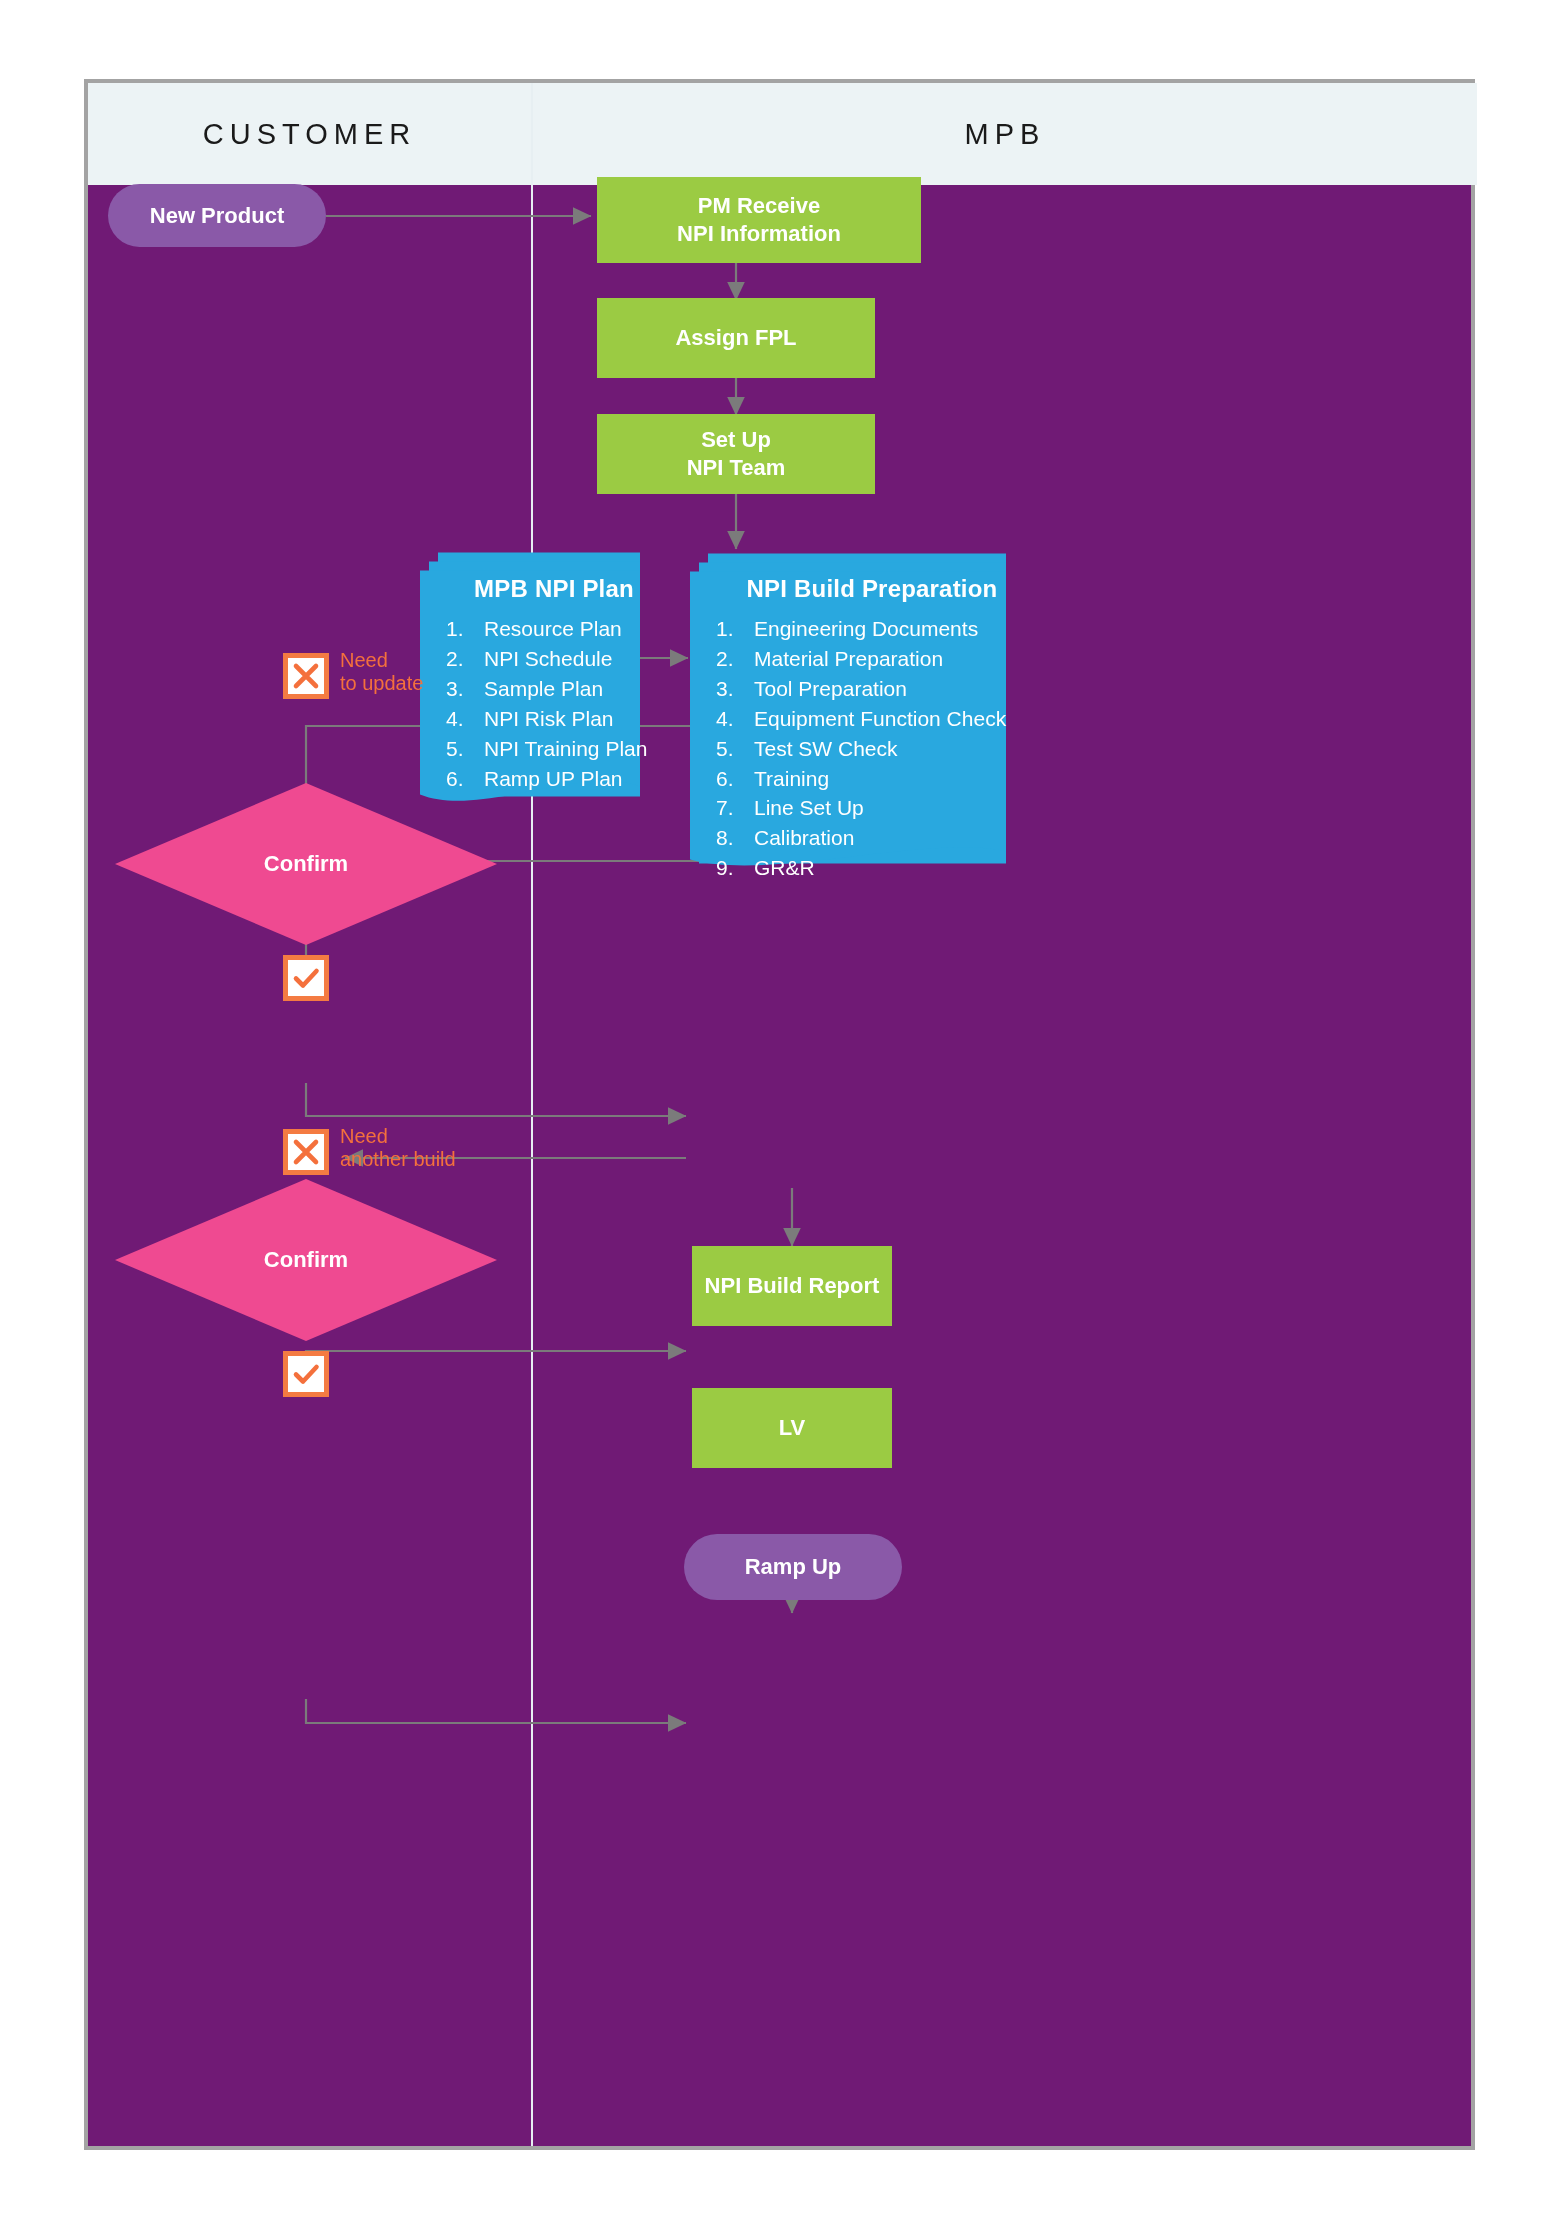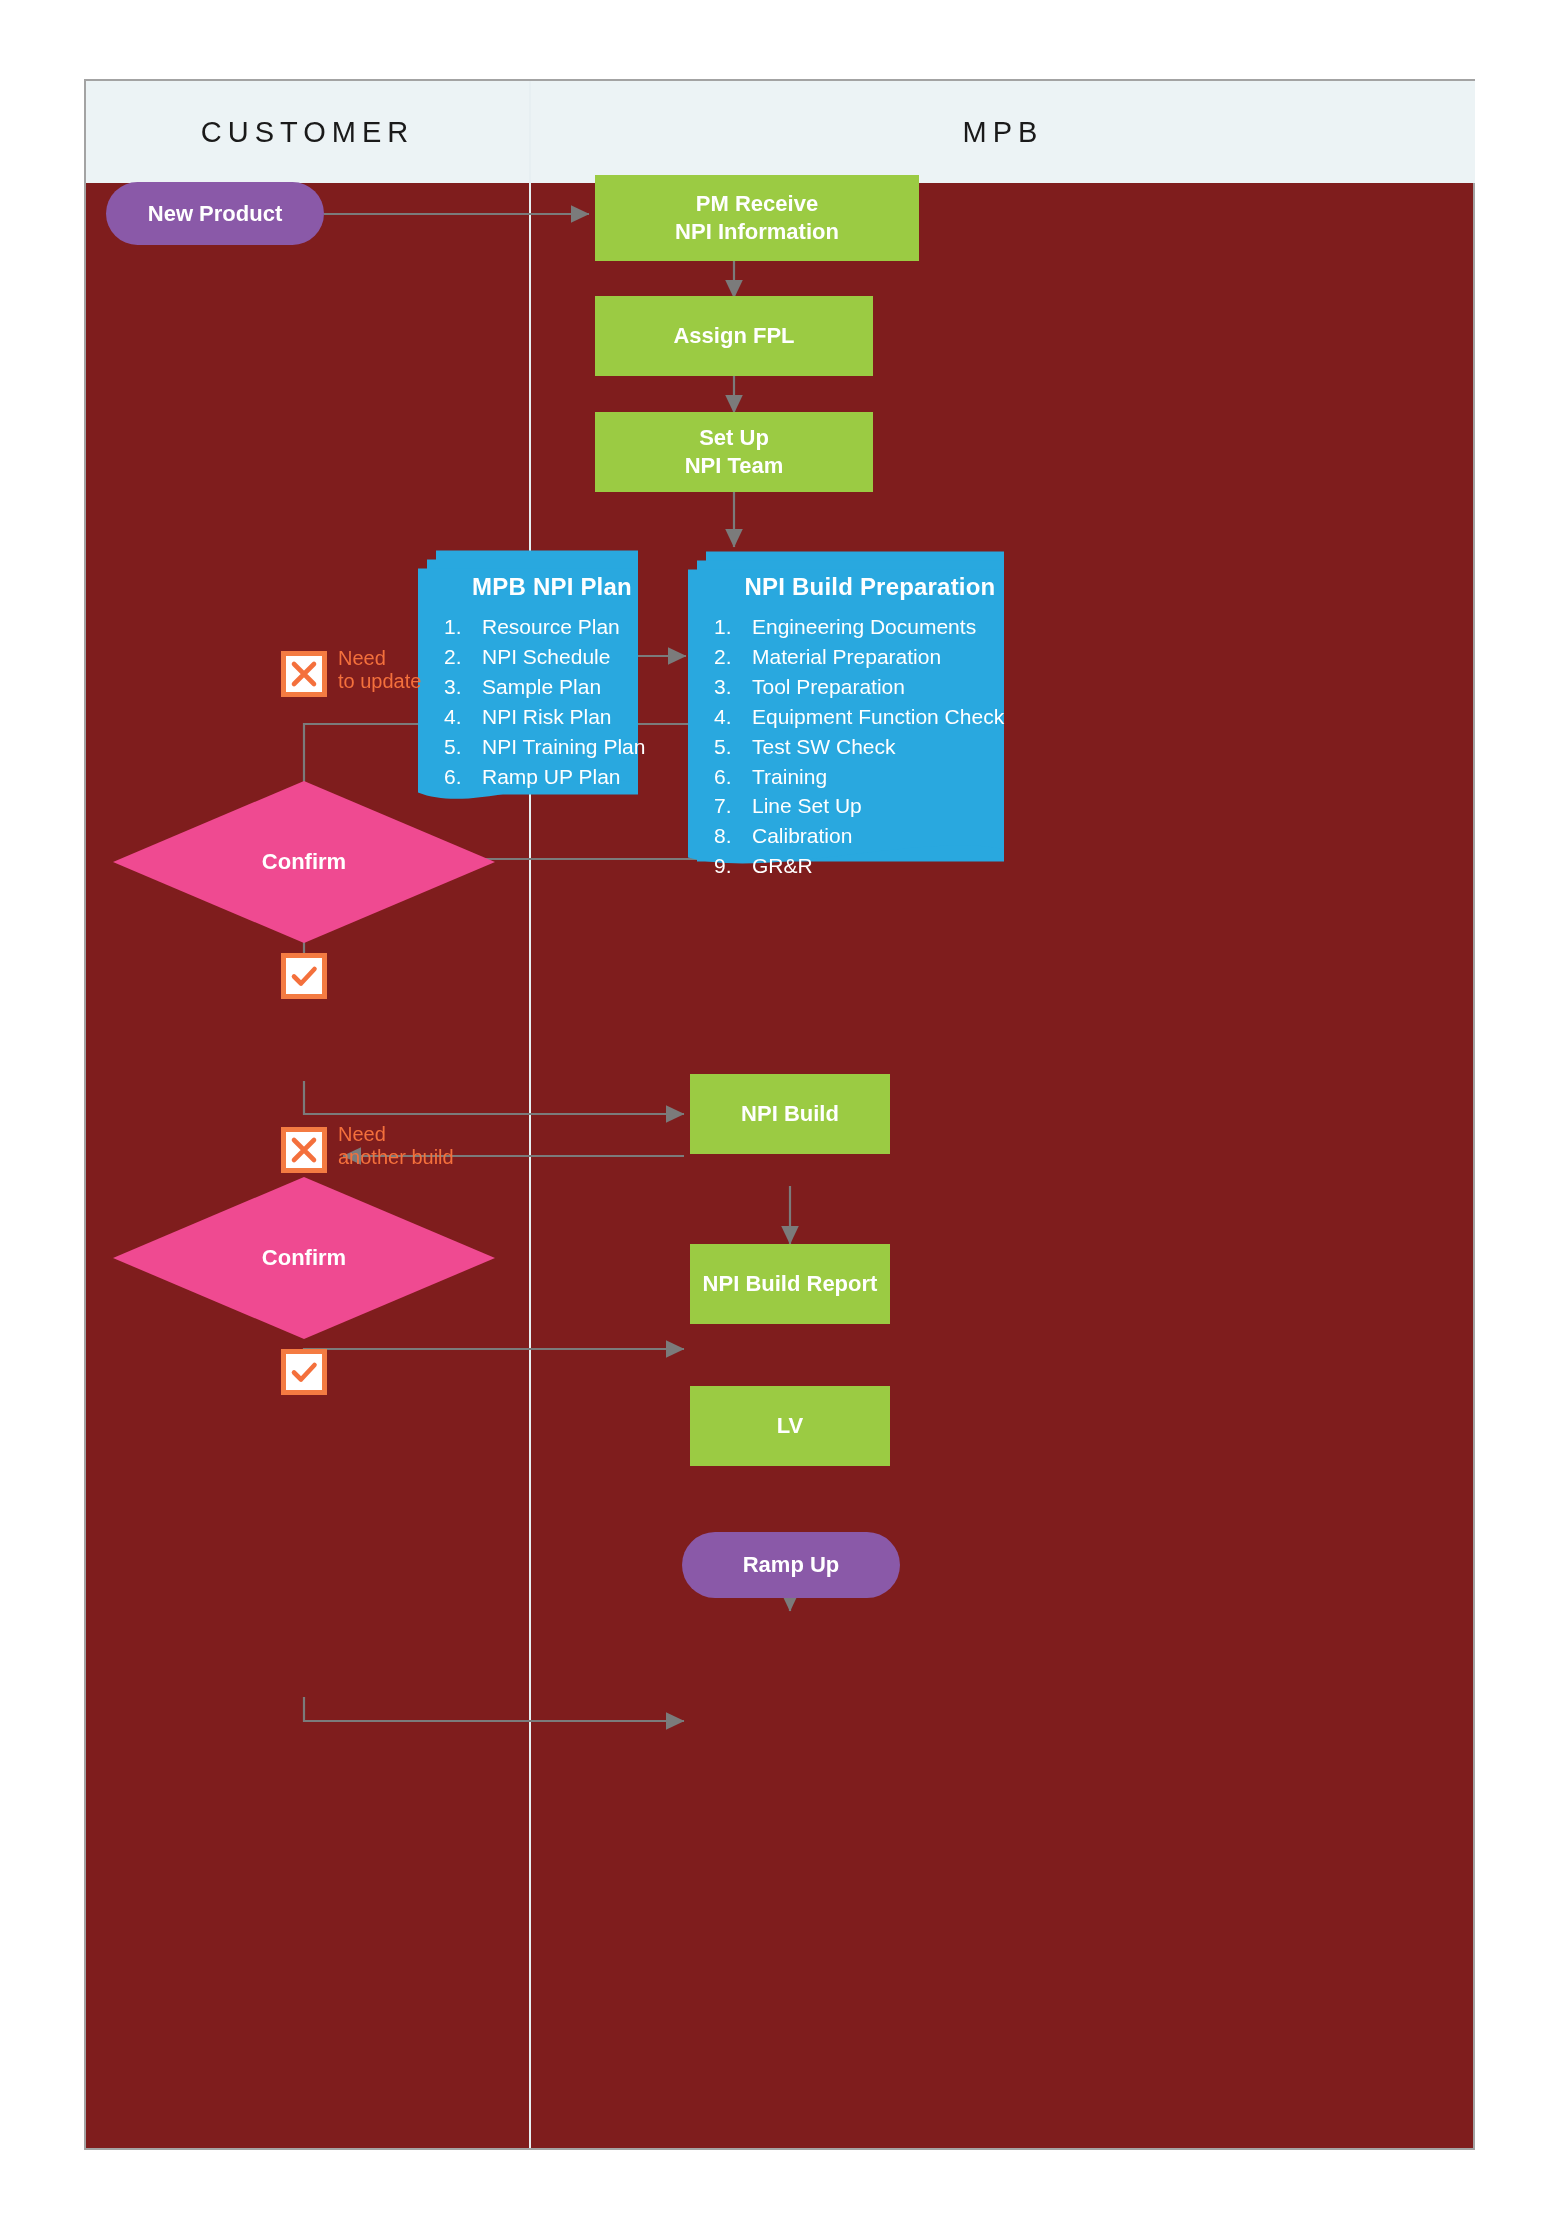--- a/index.html
+++ b/index.html
@@ -1,19 +1,19 @@
 <!DOCTYPE html>
 <html><head>
 <meta charset="utf-8">
 <style>
   html,body{margin:0;padding:0;background:#ffffff;}
   body{font-family:"Liberation Sans",sans-serif;}
   #page{position:relative;width:1557px;height:2229px;background:#ffffff;overflow:hidden;}
-  #canvas{position:absolute;left:84px;top:79px;width:1391px;height:2071px;background:#7f1d1d;
-          border:2px solid #a3a3a3;box-sizing:border-box;}
+  #canvas{position:absolute;left:84px;top:79px;width:1391px;height:2071px;background:#701a75;
+          border:4px solid #a3a3a3;box-sizing:border-box;}
   .lane-head{position:absolute;top:0;height:102px;background:#ecf3f5;box-sizing:border-box;}
   .lane-head-label{position:absolute;top:50%;left:50%;transform:translate(-50%,-50%);
           font-size:29px;letter-spacing:6px;color:#1a1a1a;white-space:nowrap;}
   .lane-div{position:absolute;top:0;width:2px;height:100%;background:#e7eff2;}
   svg.wires{position:absolute;left:0;top:0;width:1391px;height:2071px;overflow:visible;}
   .node{position:absolute;box-sizing:border-box;display:flex;align-items:center;
         justify-content:center;text-align:center;color:#ffffff;}
   .green{background:#9bcb43;font-size:22px;font-weight:bold;line-height:1.28;}
   .purple{background:#8a59a8;border-radius:999px;font-size:22px;font-weight:bold;justify-content:center;}
   .pink-diamond{position:absolute;}
@@ -159,23 +159,20 @@
       </svg>
       <div class="pink-label">Confirm</div>
     </div>
 
     <div class="marker" style="left: 195px; top: 872px;">
       <svg width="36" height="36" viewBox="0 0 36 36">
         <path d="M8,18.5 L15,25.5 L28.5,11" stroke="#f4703c" stroke-width="4.6" fill="none" stroke-linecap="round" stroke-linejoin="round"></path>
       </svg>
     </div>
 
-    <div class="node green" style="left: 604px; top: 993px; width: 200px; height: 80px;">
-      <span>NPI Build</span>
-    </div>
 
     <div class="marker" style="left: 195px; top: 1046px;">
       <svg width="36" height="36" viewBox="0 0 36 36">
         <path d="M8,8 L28,28 M28,8 L8,28" stroke="#f4703c" stroke-width="4.6" stroke-linecap="round"></path>
       </svg>
     </div>
     <div class="marker-label" style="left: 252px; top: 1042px;">
       <div>Need</div>
       <div>another build</div>
     </div>

